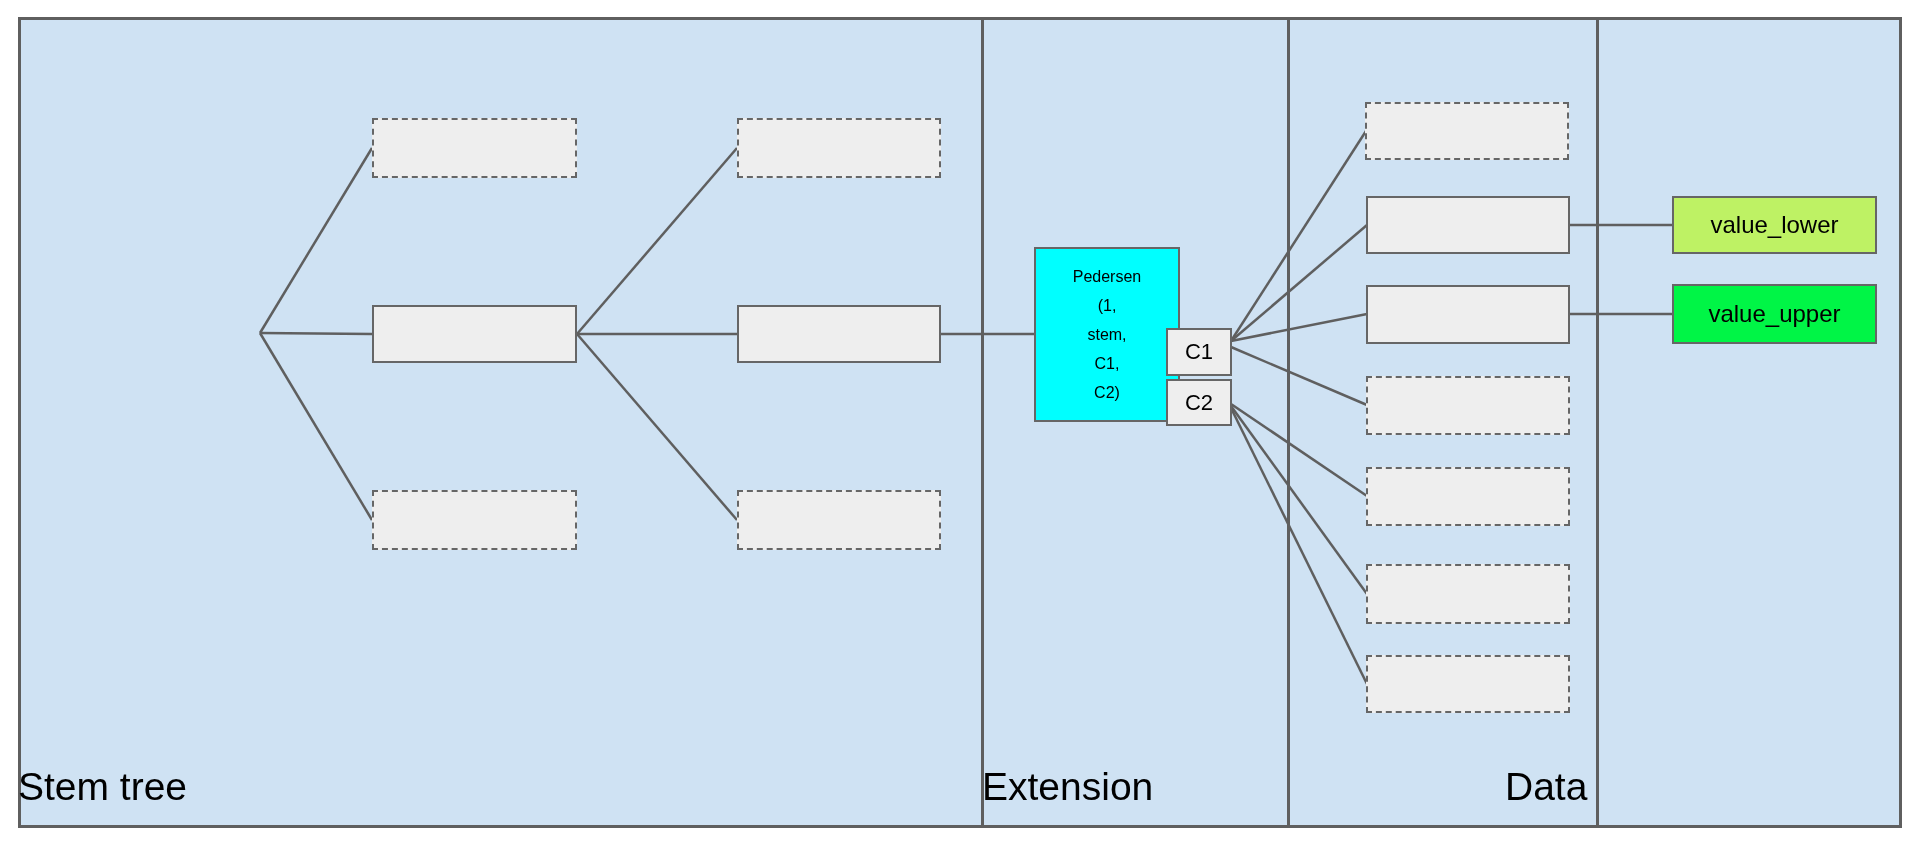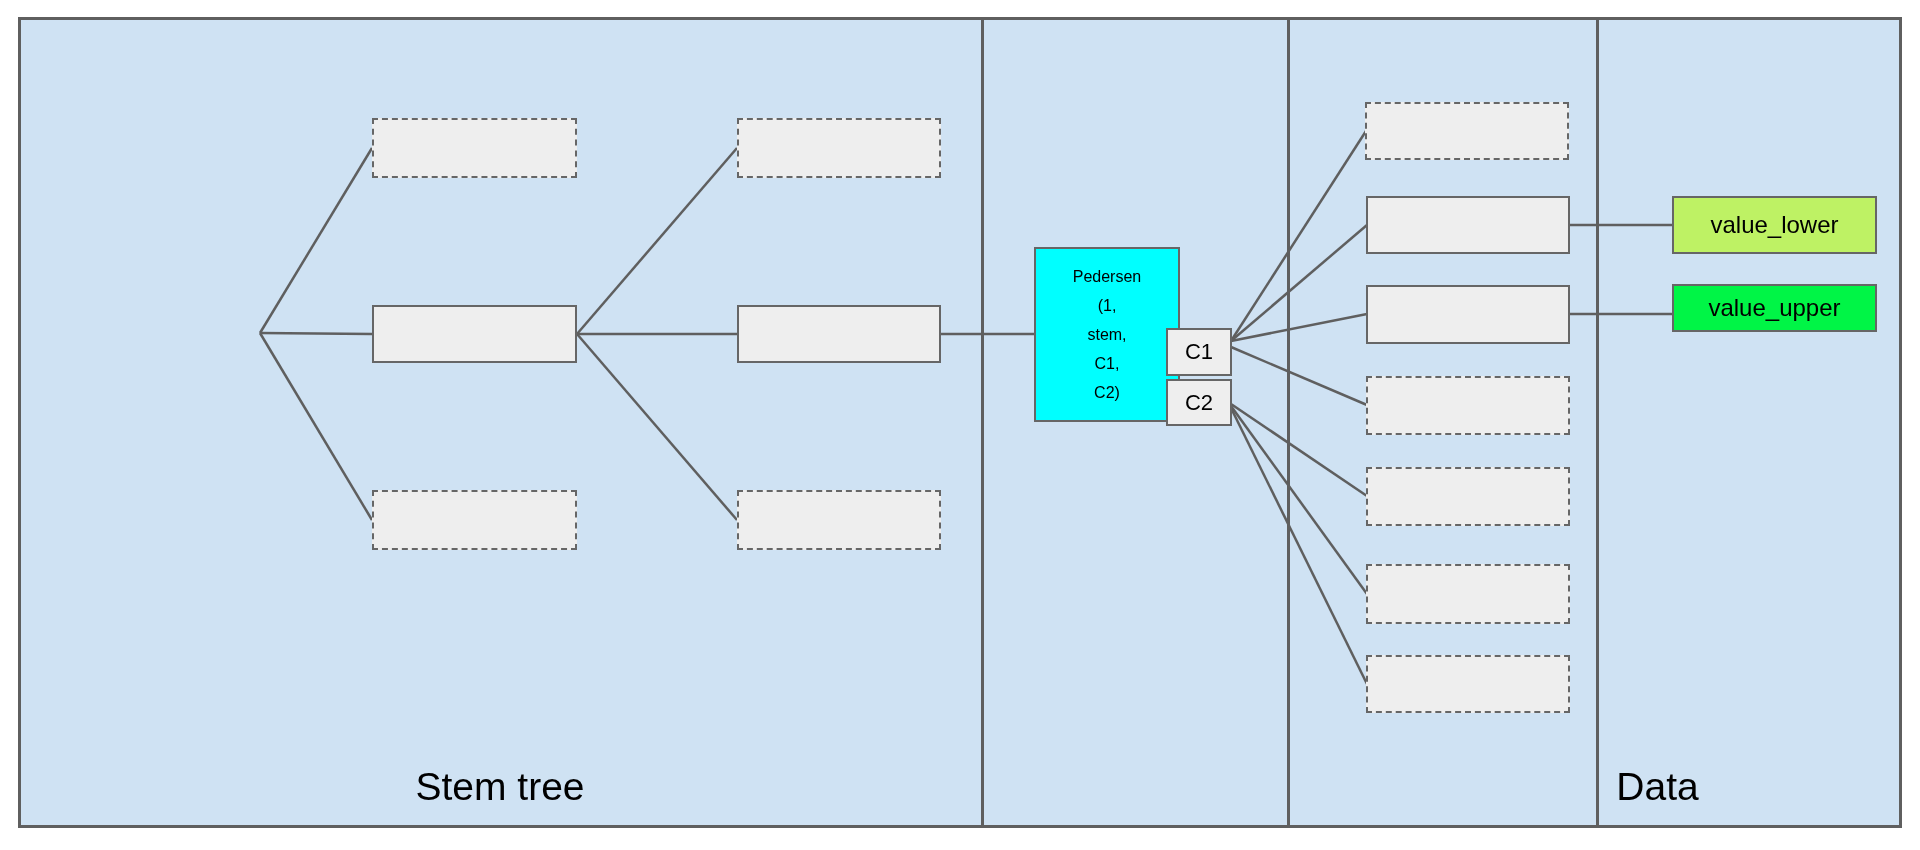--- a/index.html
+++ b/index.html
@@ -80,29 +80,28 @@
 
   #suffix-node-1 { left: 1365px; top: 102px; width: 204px; height: 58px; }
   #suffix-node-2 { left: 1366px; top: 196px; width: 204px; height: 58px; }
   #suffix-node-3 { left: 1366px; top: 285px; width: 204px; height: 59px; }
   #suffix-node-4 { left: 1366px; top: 376px; width: 204px; height: 59px; }
   #suffix-node-5 { left: 1366px; top: 467px; width: 204px; height: 59px; }
   #suffix-node-6 { left: 1366px; top: 564px; width: 204px; height: 60px; }
   #suffix-node-7 { left: 1366px; top: 655px; width: 204px; height: 58px; }
 
   #node-value-lower { left: 1672px; top: 196px; width: 205px; height: 58px; background: #00f546; font-size: 24px; }
-  #node-value-upper { left: 1672px; top: 284px; width: 205px; height: 48px; background: #00f546; font-size: 24px; }
+  #node-value-upper { left: 1672px; top: 284px; width: 205px; height: 60px; background: #00f546; font-size: 24px; }
 
   .section-label {
     position: absolute;
     top: 764px;
     height: 46px;
     font-size: 39px;
     line-height: 46px;
-    text-align: center;
   }
   #label-stem      { left: 18px;   width: 964px; }
   #label-extension { left: 982px;  width: 306px; }
   #label-suffix    { left: 1288px; width: 309px; }
   #label-data      { left: 1505px; width: 305px; }
 </style>
 </head>
 <body>
 
 <div id="canvas">
@@ -162,15 +161,16 @@
   <div class="node dashed" id="suffix-node-7"></div>
 
   <div class="node" id="node-value-lower" style="background-color: #bef264;">
     <span>value_lower</span>
   </div>
   <div class="node" id="node-value-upper" style="background-color: rgb(0, 245, 70);">
     <span>value_upper</span>
   </div>
 
   <div class="section-label" id="label-stem">Stem tree</div>
+  <div class="section-label" id="label-extension">Extension</div>
   <div class="section-label" id="label-data">Data</div>
 
 </div>
 
 </body></html>

